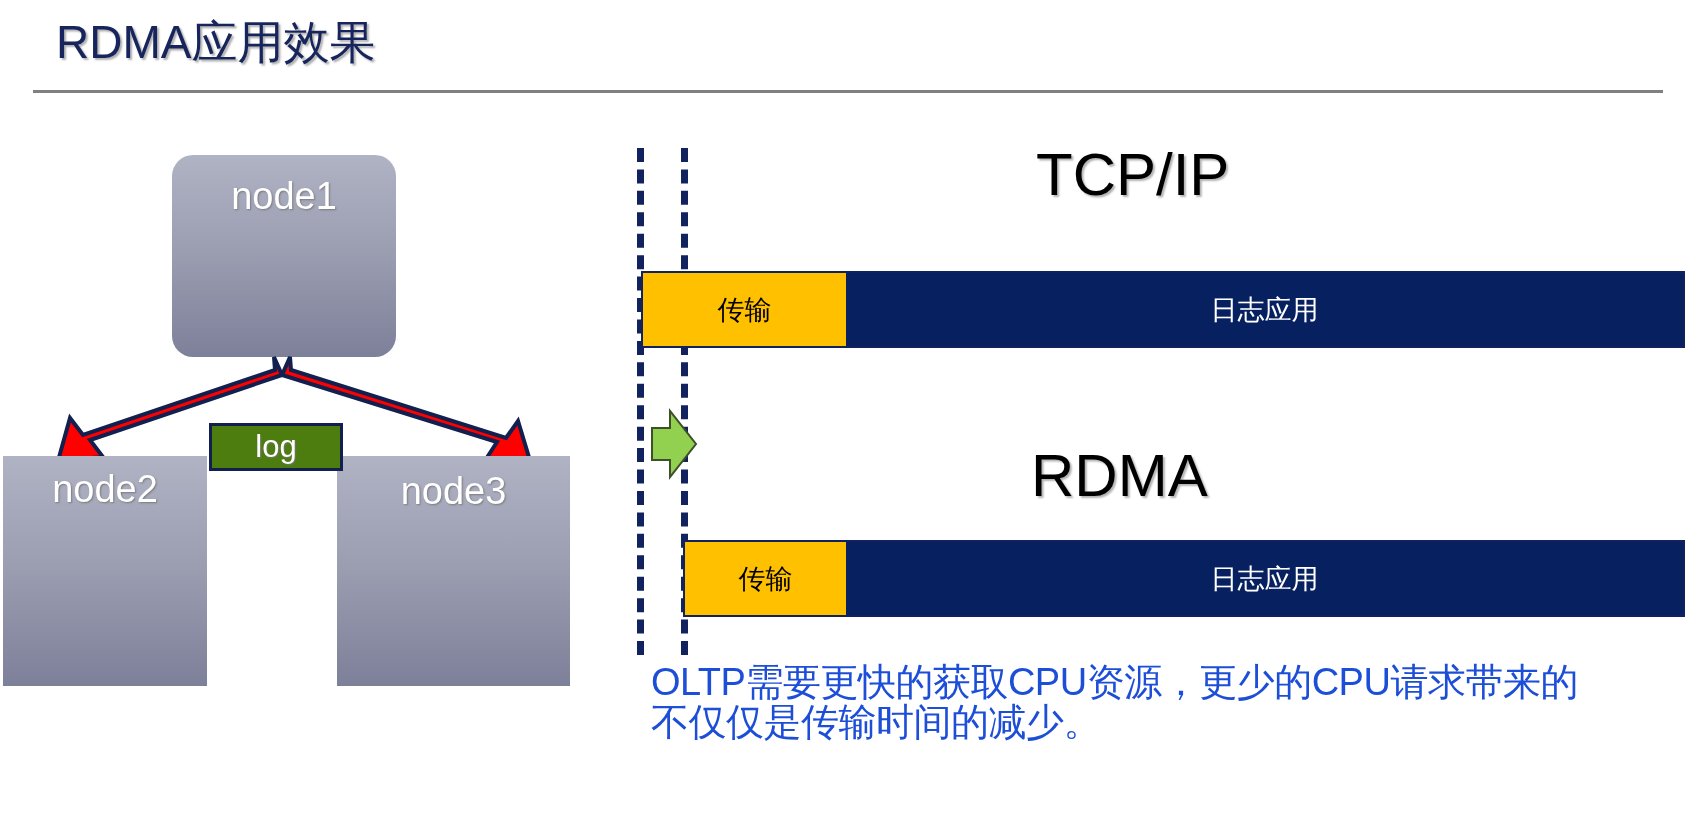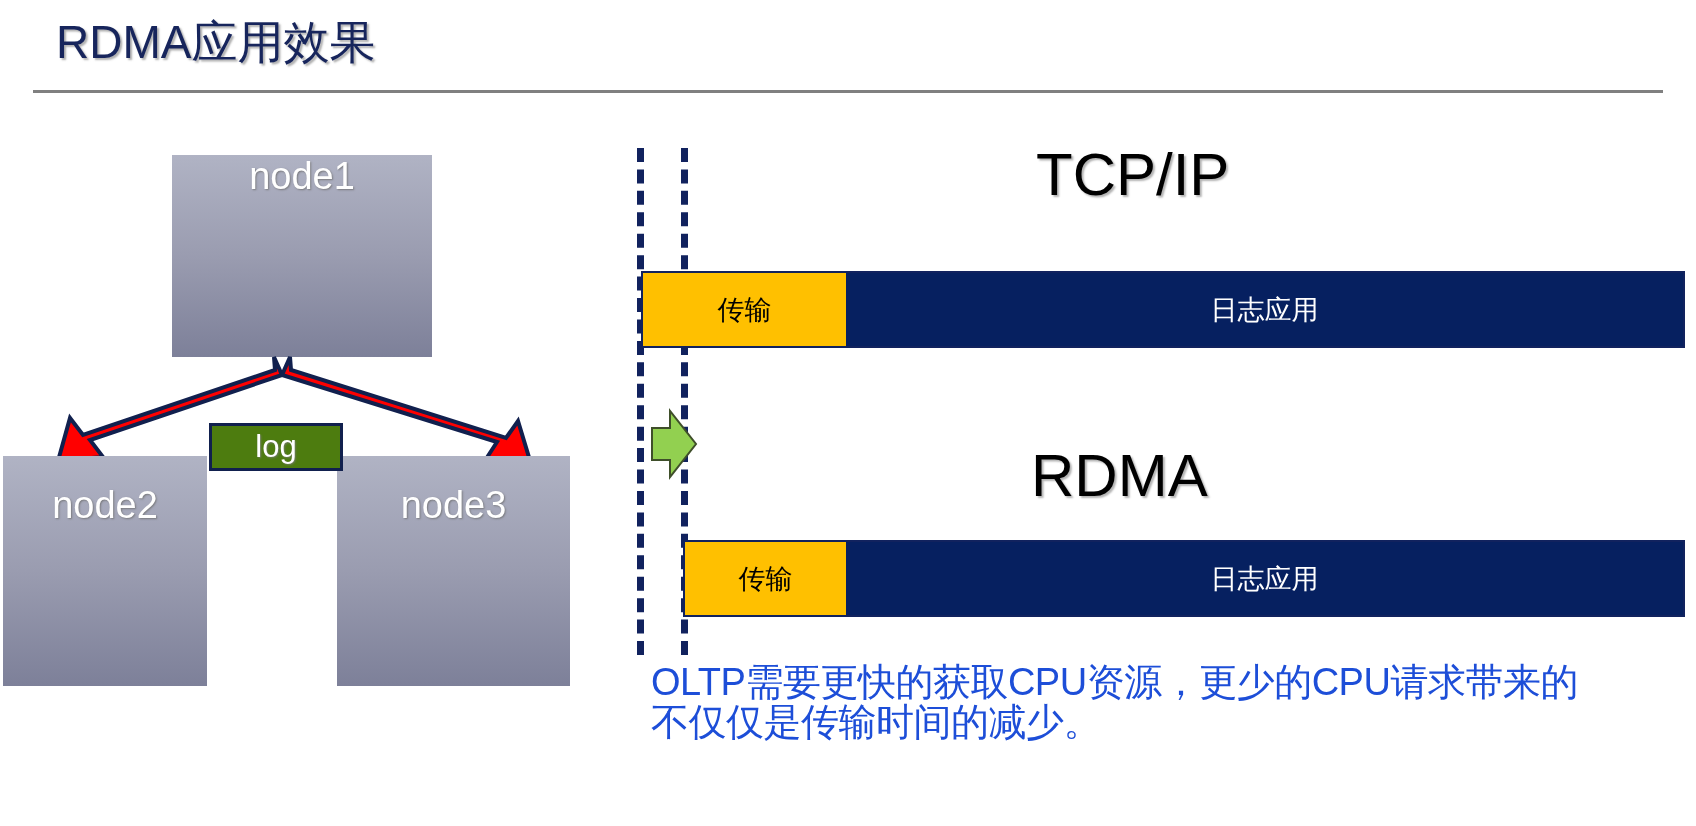--- a/index.html
+++ b/index.html
@@ -51,36 +51,38 @@
     background: linear-gradient(to bottom, #b0b3c4 0%, #9a9cb0 50%, #7d8099 100%);
     color: #ffffff;
     font-size: 38px;
     text-align: center;
     text-shadow: 1px 1px 2px rgba(110,110,110,0.8);
     box-sizing: border-box;
   }
   #node1-box {
     left: 172px;
     top: 25px;
-    width: 260px;
+    width: 224px;
     height: 202px;
+    padding-top: 20px;
+    border-radius: 21px;
   }
   #node2-box {
     left: 3px;
     top: 326px;
     width: 204px;
     height: 230px;
-    padding-top: 28px;
+    padding-top: 12px;
   }
   #node3-box {
     left: 337px;
     top: 326px;
     width: 233px;
     height: 230px;
-    padding-top: 28px;
+    padding-top: 14px;
   }
   #log-box {
     position: absolute;
     left: 209px;
     top: 293px;
     width: 134px;
     height: 48px;
     background: #4d7c0f;
     border: 3px solid #11204e;
     box-sizing: border-box;

